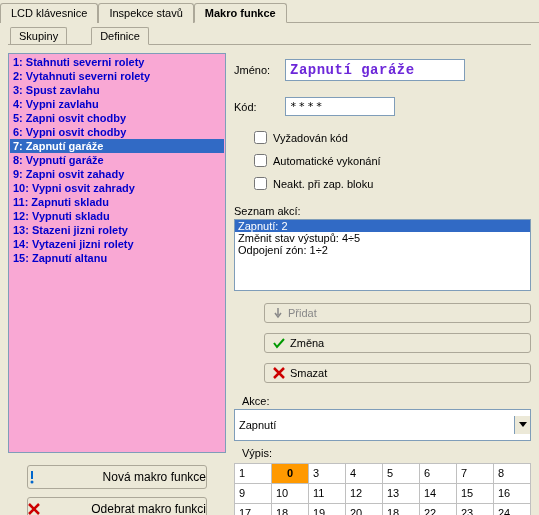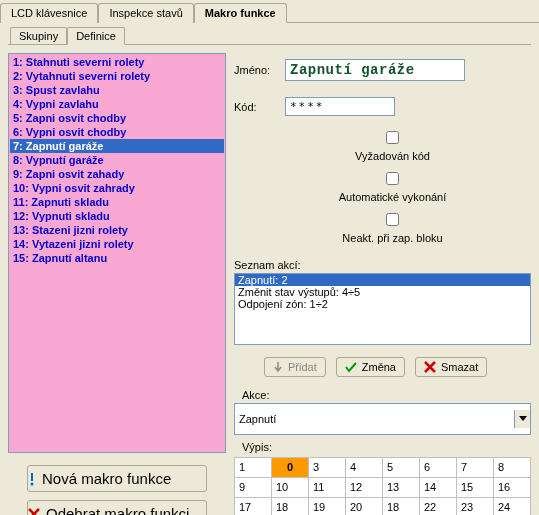--- a/index.html
+++ b/index.html
@@ -2,51 +2,51 @@
 <html><head>
 <meta charset="utf-8">
 <style>
   * { box-sizing: border-box; margin: 0; padding: 0; }
   body { font-family: "Microsoft Sans Serif", "Tahoma", sans-serif; font-size: 11px; background: #ece9d8; width: 539px; height: 515px; overflow: hidden; }
   
   .main-tabs { display: flex; border-bottom: 1px solid #aca899; padding-top: 2px; }
   .main-tab { padding: 3px 10px 3px 10px; border: 1px solid #aca899; border-bottom: none; border-radius: 3px 3px 0 0; background: #ece9d8; margin-right: 0; cursor: default; position: relative; top: 1px; }
   .main-tab.active { background: #ece9d8; font-weight: bold; border-bottom: 1px solid #ece9d8; z-index: 2; }
   
-  .sub-tabs { display: flex; padding: 3px 0 0 10px; }
+  .sub-tabs { display: flex; padding: 3px 0 0 10px; gap: 24px; }
   .sub-tab { padding: 2px 8px; border: 1px solid #aca899; border-bottom: none; border-radius: 2px 2px 0 0; cursor: default; position: relative; top: 1px; }
   .sub-tab.active { background: #ece9d8; border-bottom: 1px solid #ece9d8; z-index: 2; }
   .sub-tabs-line { border-bottom: 1px solid #aca899; margin: 0 8px; }
   
   .content { display: flex; padding: 8px; gap: 8px; }
   .left-pane { width: 218px; display: flex; flex-direction: column; }
   .right-pane { flex: 1; display: flex; flex-direction: column; }
   
   .macro-list { background: #f9a8d4; border: 1px solid #7f9db9; height: 400px; overflow: auto; padding: 1px; }
   .macro-item { color: #0000cc; font-weight: bold; padding: 1px 3px; cursor: default; white-space: nowrap; }
   .macro-item.sel { background: #316ac5; color: white; }
   
   .left-buttons { margin-top: 12px; display: flex; flex-direction: column; gap: 8px; align-items: center; }
-  .btn { background: #ece9d8; border: 1px solid #aca899; border-radius: 3px; padding: 4px 0; width: 180px; cursor: default; display: flex; align-items: center; justify-content: flex-start; gap: 6px; font-size: 15px; }
+  .btn { background: #ece9d8; border: 1px solid #aca899; border-radius: 3px; padding: 4px 0; width: 180px; cursor: default; display: flex; align-items: center; justify-content: space-between; gap: 6px; font-size: 12px; }
   
   .form-row { display: flex; align-items: center; margin: 6px 0 10px 0; gap: 6px; }
   .form-row label { width: 45px; }
   .txt { border: 1px solid #7f9db9; padding: 2px 4px; background: white; font-size: 11px; }
-  .name-input { width: 180px; color: #14532d; font-weight: bold; font-family: "Courier New", monospace; font-size: 14px; letter-spacing: 0.5px; }
+  .name-input { width: 180px; color: #6d28d9; font-weight: bold; font-family: "Courier New", monospace; font-size: 14px; letter-spacing: 0.5px; }
   .code-input { width: 110px; font-family: monospace; letter-spacing: 2px; }
   
-  .cb-row { display: flex; align-items: center; gap: 6px; margin: 5px 0 5px 20px; flex-direction: column; }
+  .cb-row { display: flex; align-items: center; gap: 6px; margin: 5px 0 5px 20px; }
   .cb { width: 13px; height: 13px; }
   
   .actions-label { margin-top: 10px; margin-bottom: 2px; }
   .actions-list { background: white; border: 1px solid #7f9db9; height: 72px; padding: 0; }
   .action-row { padding: 0px 3px; }
   .action-row.sel { background: #316ac5; color: white; }
   
-  .action-buttons { display: flex; gap: 10px; margin: 12px 0 6px 30px; }
+  .action-buttons { display: flex; gap: 10px; margin: 12px 0 6px 30px; flex-direction: column; }
   .sbtn { background: #ece9d8; border: 1px solid #aca899; border-radius: 3px; padding: 3px 8px; display: flex; align-items: center; gap: 5px; cursor: default; font-size: 11px; }
   .sbtn.disabled { color: #888; }
   
   .field-label { margin: 6px 0 2px 8px; }
   .combo { width: 100%; border: 1px solid #7f9db9; background: white; display: flex; align-items: center; justify-content: space-between; height: 32px; }
   .combo-text { padding: 2px 4px; }
   .combo-arrow { width: 16px; height: 18px; background: #ece9d8; border-left: 1px solid #7f9db9; display: flex; align-items: center; justify-content: center; }
   
   .grid { display: grid; grid-template-columns: repeat(8, 1fr); border-top: 1px solid #c0c0c0; border-left: 1px solid #c0c0c0; margin-top: 2px; }
   .gcell { border-right: 1px solid #c0c0c0; border-bottom: 1px solid #c0c0c0; padding: 3px 4px; text-align: left; background: white; min-height: 20px; cursor: default; }

